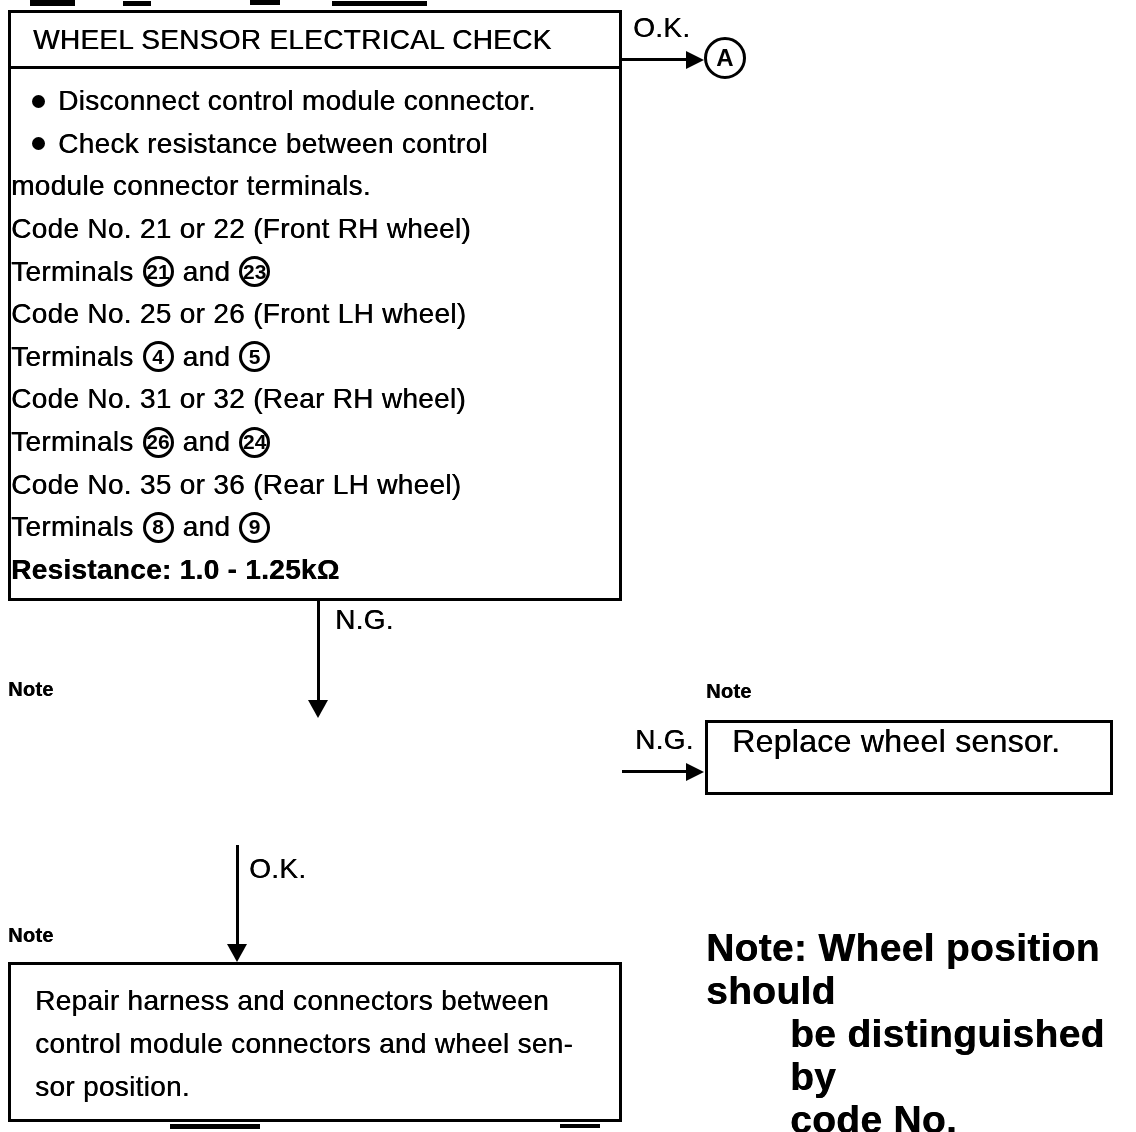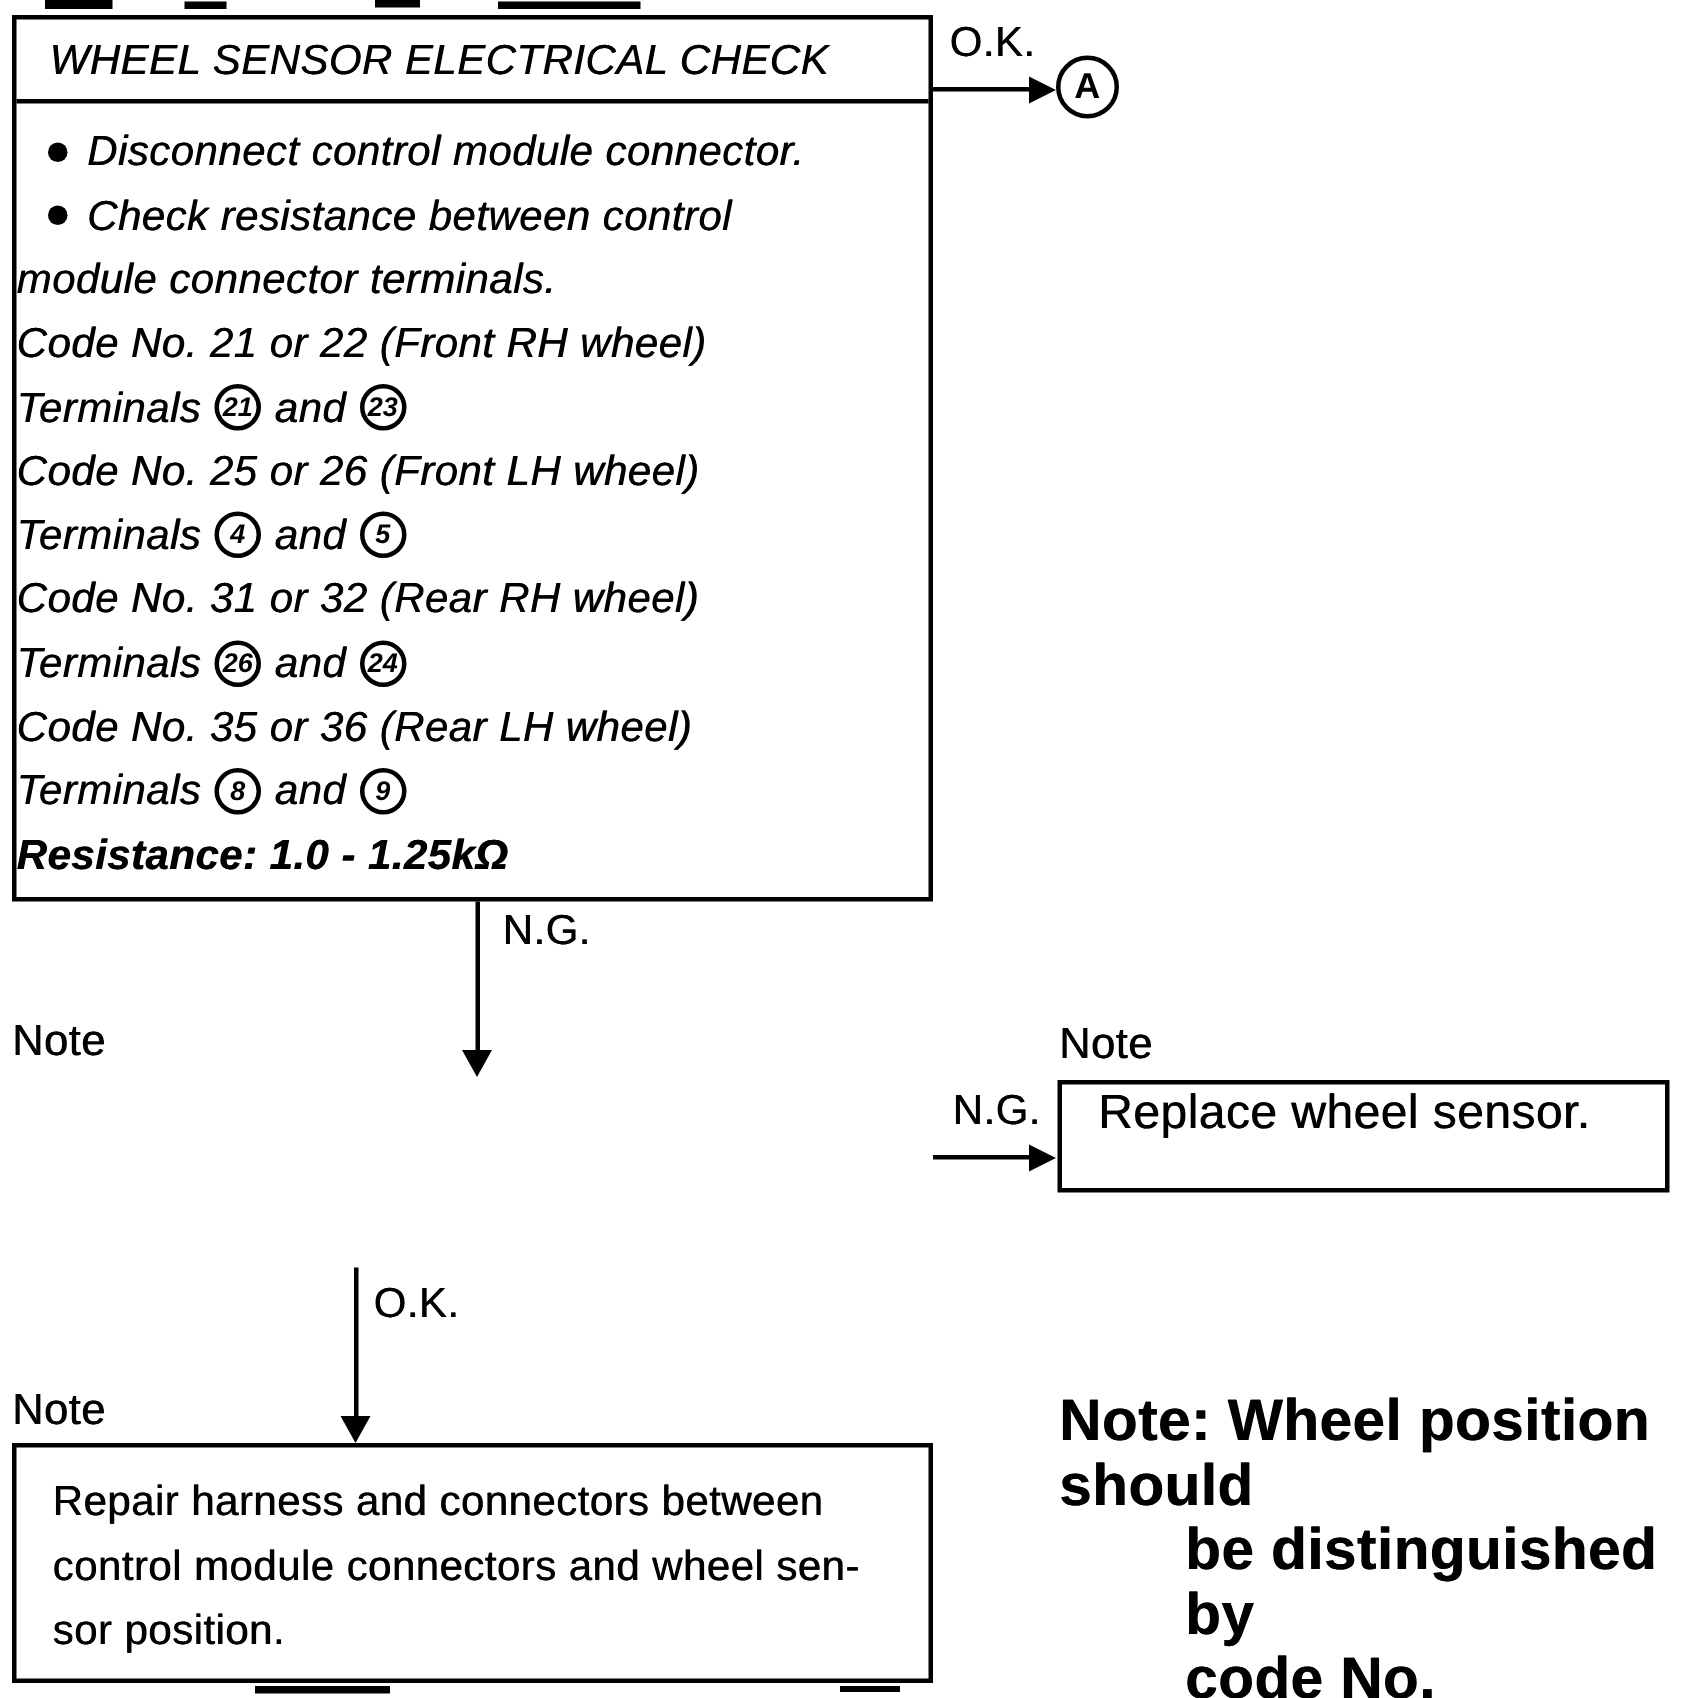--- a/index.html
+++ b/index.html
@@ -4,50 +4,50 @@
 <style>
   html,body { margin:0; padding:0; background:#fff; }
   .page {
     position:relative; width:1136px; height:1132px; background:#ffffff;
     font-family:"Liberation Sans", sans-serif; color:#000;
     text-shadow:0.4px 0 0 currentColor; letter-spacing:0.3px; overflow:hidden;
   }
   .box { position:absolute; border:3px solid #000; background:#fff; box-sizing:border-box; }
 
   
-  .box1 { left:8px; top:10px; width:614px; height:591px;font-style:italic; }
+  .box1 { left:8px; top:10px; width:614px; height:591px; }
   .box1-title { height:53px; border-bottom:3px solid #000; display:flex; align-items:center;
     padding-left:22px; font-size:28px; }
   .box1-body { padding-top:11px; }
   .row { height:42.6px; display:flex; align-items:center; font-size:28px; }
   .row.bull { padding-left:0;text-align:right; }
   .bullet { width:13px; height:13px; border-radius:50%; background:#000; margin-left:21px;
     margin-right:13px; flex:0 0 auto; }
   .row.term { gap:9px; }
   .cnum { width:31px; height:31px; border:3px solid #000; border-radius:50%; box-sizing:border-box;
-    display:flex; align-items:center; justify-content:center; font-size:18px; font-weight:700;
+    display:flex; align-items:center; justify-content:center; font-size:21px; font-weight:700;
     letter-spacing:0; text-shadow:none; flex:0 0 auto; }
   .row.boldline { font-weight:700; }
 
   
   .box2 { left:8px; top:718px; width:614px; height:127px; }
   .box2-title { height:58px; border-bottom:4px solid #000; display:flex; align-items:center;
     padding-left:24px; font-size:28px; }
 
   
   .box3 { left:705px; top:720px; width:408px; height:75px; display:flex; align-items:flex-start;
     padding-left:24px; font-size:32px; }
 
   
   .box4 { left:8px; top:962px; width:614px; height:160px; padding:14px 20px 16px 24px;
     font-size:28px; line-height:43px; }
 
   
   .lbl { position:absolute; font-size:28px; white-space:nowrap; }
-  .note-lbl { position:absolute; font-size:29px; white-space:nowrap; }
+  .note-lbl { position:absolute; font-size:20px; white-space:nowrap;font-weight:bold; }
   .side-note { position:absolute; left:706px; top:926px; font-size:39px; font-weight:700;
     line-height:43px; }
   .side-note .indent { padding-left:84px; }
 
   
   .vline { position:absolute; width:3px; background:#000; }
   .hline { position:absolute; height:3px; background:#000; }
   .arr-down { position:absolute; width:0; height:0; border-left:10px solid transparent;
     border-right:10px solid transparent; border-top:18px solid #000; }
   .arr-right { position:absolute; width:0; height:0; border-top:9px solid transparent;

